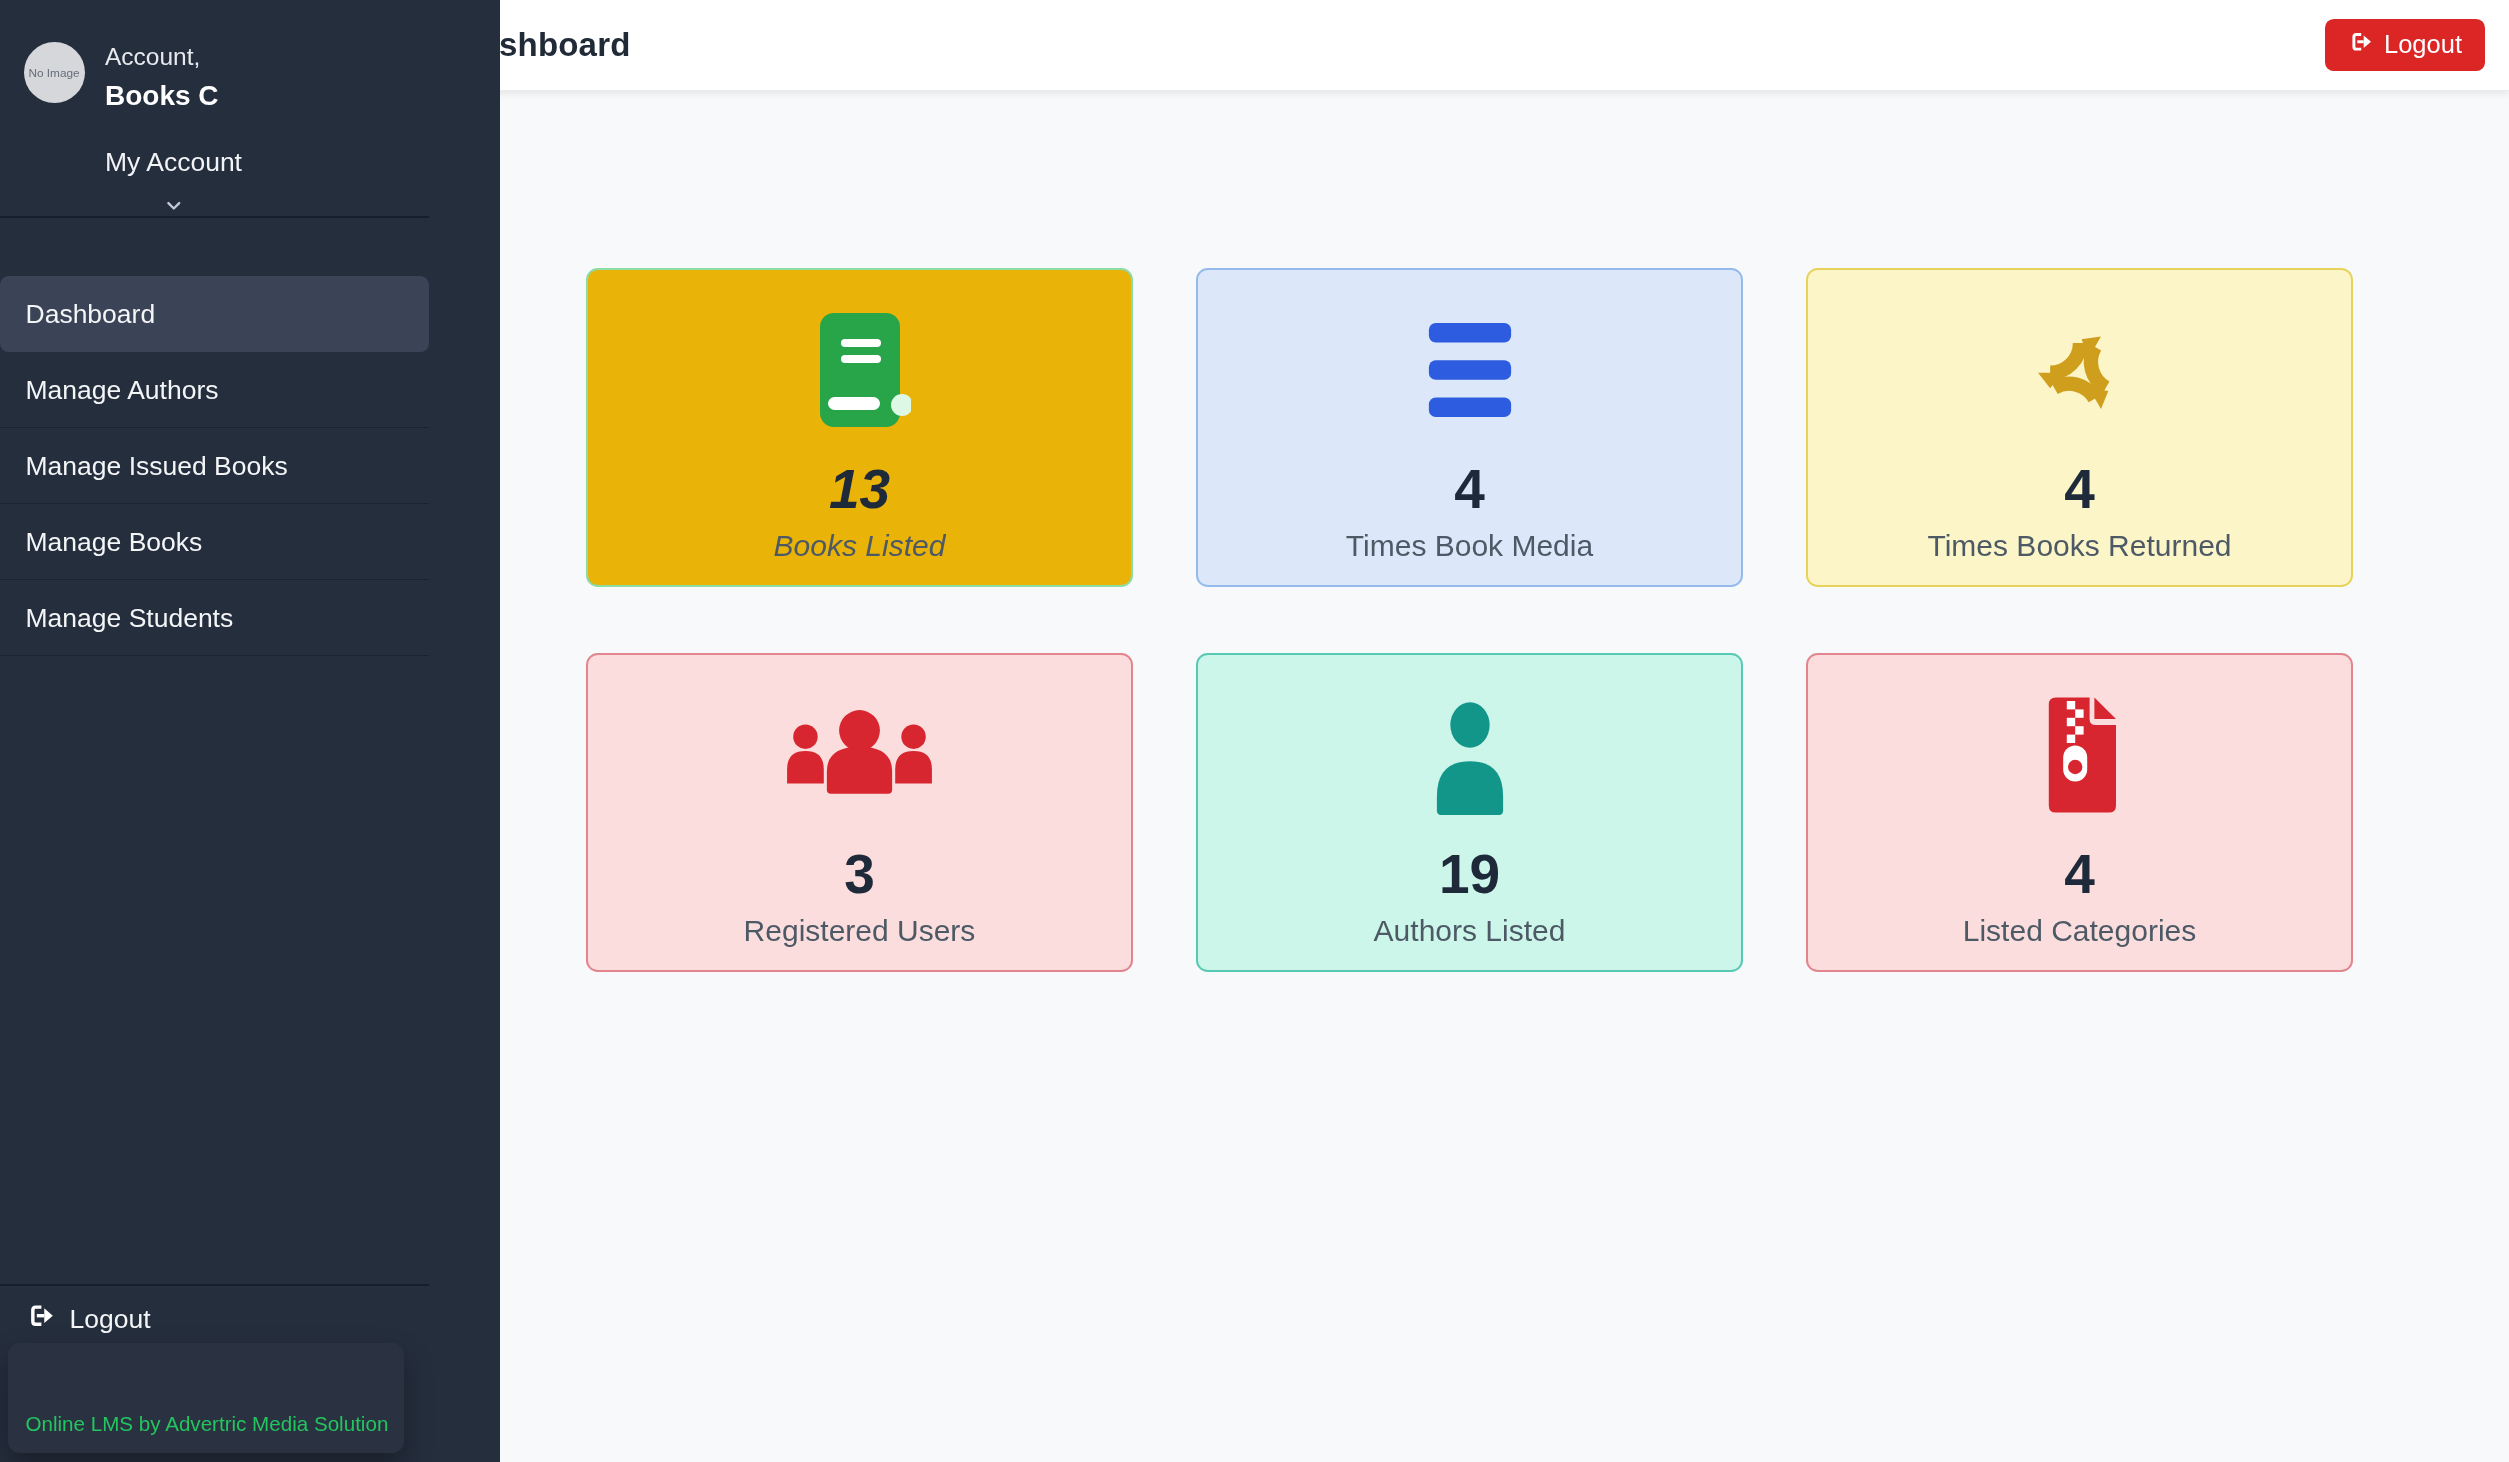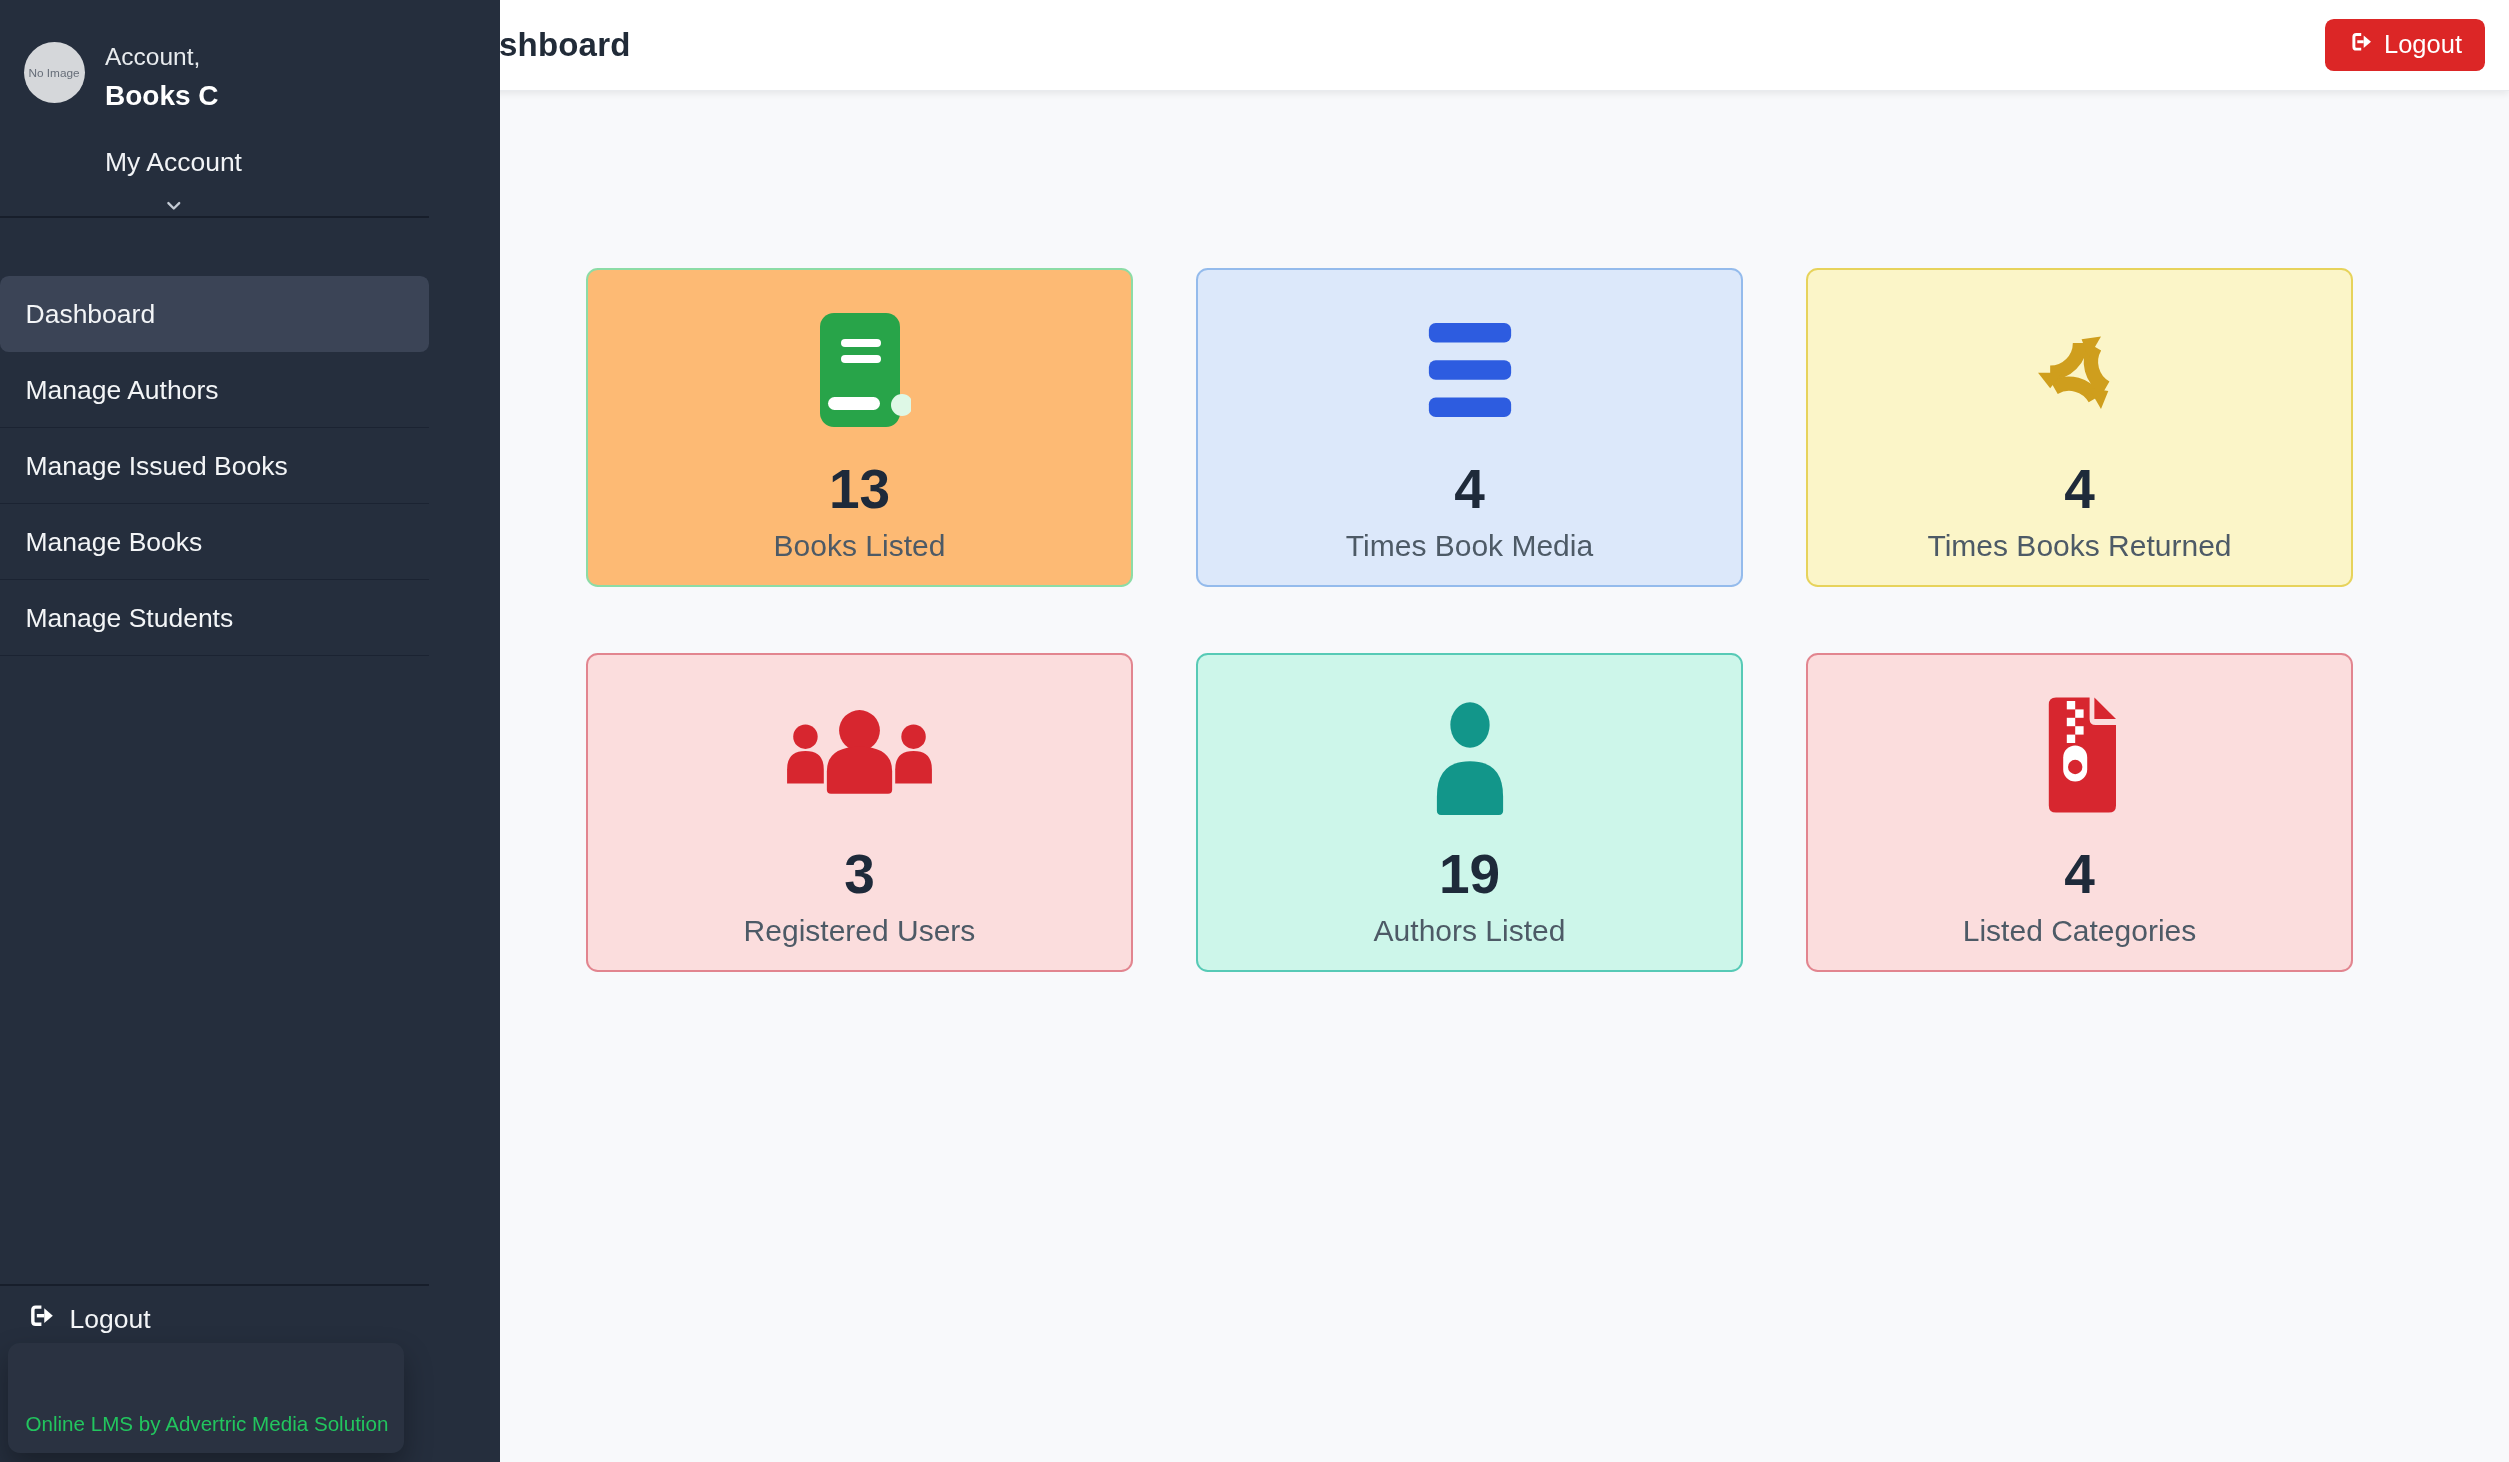--- a/index.html
+++ b/index.html
@@ -89,21 +89,21 @@
   }
   .card {
     border-radius: 11.8px; border: 2px solid;
     display: flex; flex-direction: column; align-items: center;
     padding-top: 41px;
   }
   .card .icon-box { height: 118px; display: flex; align-items: center; justify-content: center; }
   .card .value { margin-top: 33px; font-size: 55px; font-weight: 700; color: #1e2a3a; line-height: 1; }
   .card .label { margin-top: 11.8px; font-size: 30px; color: #4d5a66; }
 
-  .c-green  { background: #fdba74; border-color: #8cdca6; }
+  .c-green  { background: #eab308; border-color: #8cdca6; font-style: italic; }
   .c-blue   { background: #dce8fa; border-color: #94bbec; }
   .c-yellow { background: #fbf5c8; border-color: #e7d35b; }
   .c-pink   { background: #fbdddd; border-color: #e2858f; }
   .c-teal   { background: #cdf6ea; border-color: #57cab6; }
 </style>
 </head>
 <body>
 
 <div class="screen">
 

